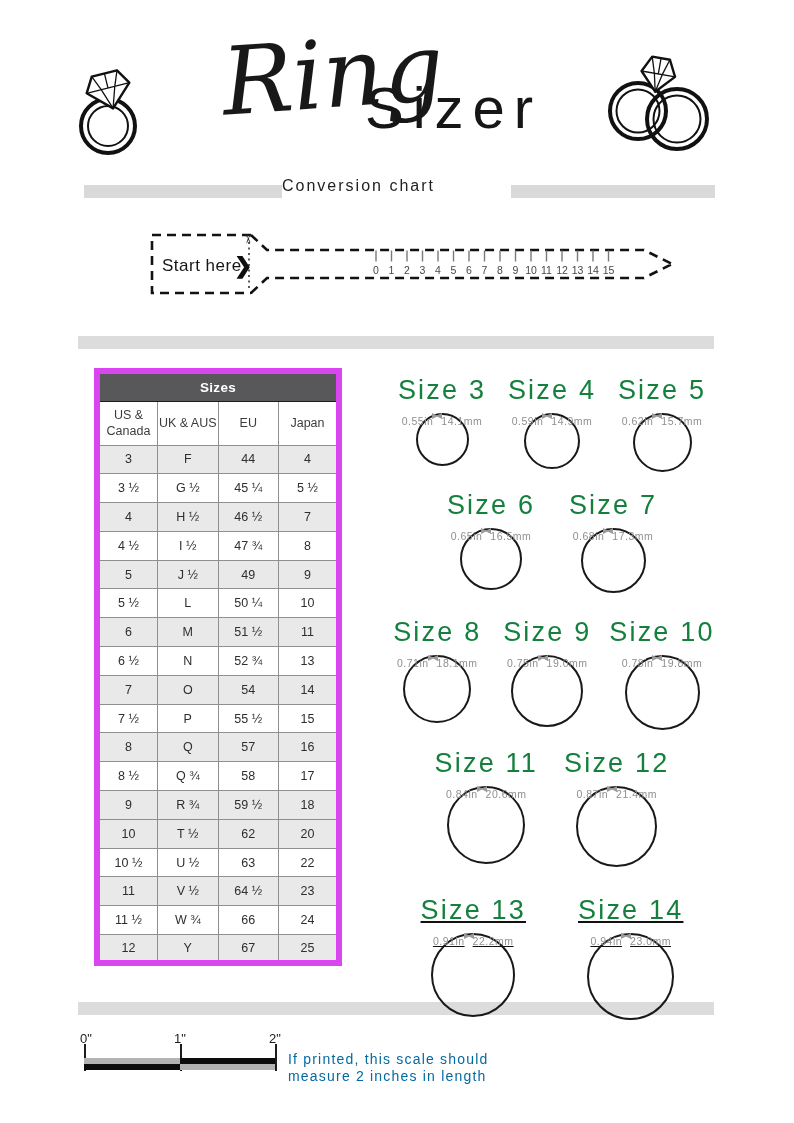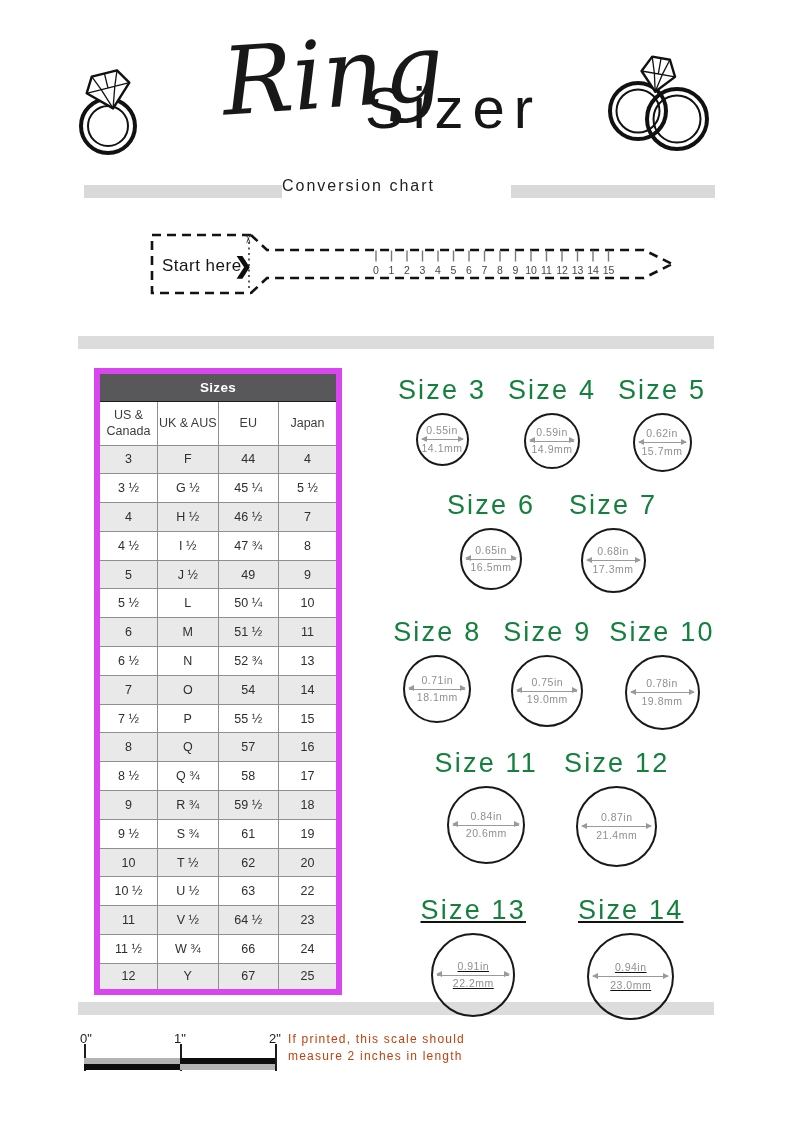--- a/index.html
+++ b/index.html
@@ -53,42 +53,42 @@
   .ring-sizes{position:absolute;left:362px;top:368px;width:380px;display:flex;
         flex-direction:column;align-items:center;}
   .circle-row{display:flex;justify-content:center;align-items:flex-start;}
   .circle-row.cols3{gap:14px;} .circle-row.cols2{gap:26px;}
   .circle-row.row1{margin-top:7px;} .circle-row.row2{margin-top:18px;}
   .circle-row.row3{margin-top:24px;} .circle-row.row4{margin-top:18px;}
   .circle-row.row5{margin-top:28px;gap:52px;text-decoration:underline;}
   .size-block{display:flex;flex-direction:column;align-items:center;min-width:96px;}
   .size-title{font-size:27px;letter-spacing:2.2px;color:#15803d;white-space:nowrap;
         margin-bottom:7px;}
-  .circle{border:2px solid #191919;border-radius:50%;display:flex;flex-direction:column;
+  .circle{border:2px solid #191919;border-radius:50%;display:flex;flex-direction:row;
         justify-content:center;}
   .in-label,.mm-label{font-size:10.5px;color:#8f8f8f;letter-spacing:.5px;
         text-align:center;line-height:1.25;}
   .dia-arrow{position:relative;height:0;border-top:1.3px solid #9a9a9a;margin:1.5px 4px;}
   .dia-arrow::before,.dia-arrow::after{content:"";position:absolute;top:-4.2px;
         width:0;height:0;border-top:3.5px solid transparent;border-bottom:3.5px solid transparent;}
   .dia-arrow::before{left:-1px;border-right:6px solid #9a9a9a;}
   .dia-arrow::after{right:-1px;border-left:6px solid #9a9a9a;}
 
   
   .footer-ruler{position:absolute;left:80px;top:1031px;width:480px;height:46px;}
   .scale-label{position:absolute;top:0;font-size:13px;color:#1c1c1c;}
   .scale-label.l0{left:0;} .scale-label.l1{left:94px;} .scale-label.l2{left:189px;}
   .scale-tick{position:absolute;top:13px;width:1.5px;height:27px;background:#1c1c1c;}
   .scale-tick.t0{left:4px;} .scale-tick.t1{left:100px;} .scale-tick.t2{left:195px;}
   .bar-seg{position:absolute;height:6px;}
   .bar-seg.gray{background:#b3b3b3;} .bar-seg.black{background:#0d0d0d;}
   .row-a{top:27px;} .row-b{top:33px;}
   .seg1{left:4px;width:96px;} .seg2{left:100px;width:95px;}
-  .print-note{position:absolute;left:208px;top:0;font-size:12px;letter-spacing:1.2px;
-        color:#c2410c;line-height:17px;white-space:nowrap;}
+  .print-note{position:absolute;left:208px;top:20px;font-size:14px;letter-spacing:1.2px;
+        color:#0369a1;line-height:17px;white-space:nowrap;}
 
   .gem-outline{fill:#fff;stroke:#111;stroke-width:2.4;stroke-linejoin:round;}
   .gem-facet{fill:none;stroke:#111;stroke-width:1.3;}
   .band-outer{fill:none;stroke:#111;stroke-width:4;}
   .band-inner{fill:none;stroke:#111;stroke-width:2;}
 </style>
 </head>
 <body>
 
 <div class="page">
@@ -251,26 +251,20 @@
           <td>Q ¾</td>
           <td>58</td>
           <td>17</td>
         </tr>
         <tr class="shaded">
           <td>9</td>
           <td>R ¾</td>
           <td>59 ½</td>
           <td>18</td>
         </tr>
-        <tr>
-          <td>9 ½</td>
-          <td>S ¾</td>
-          <td>61</td>
-          <td>19</td>
-        </tr>
         <tr class="shaded">
           <td>10</td>
           <td>T ½</td>
           <td>62</td>
           <td>20</td>
         </tr>
         <tr>
           <td>10 ½</td>
           <td>U ½</td>
           <td>63</td>

